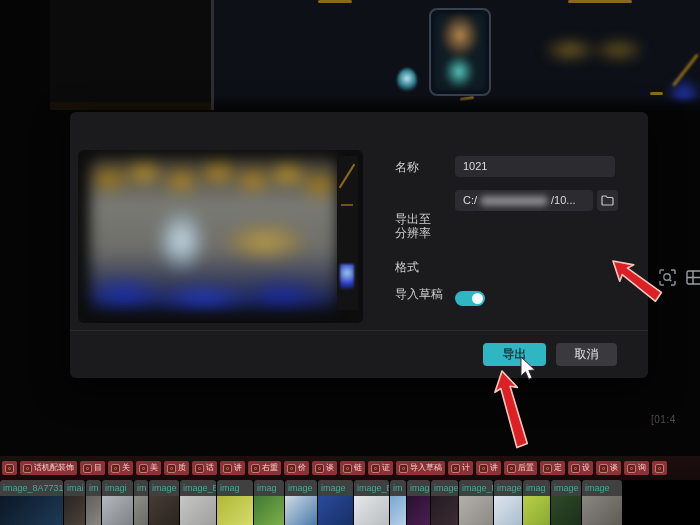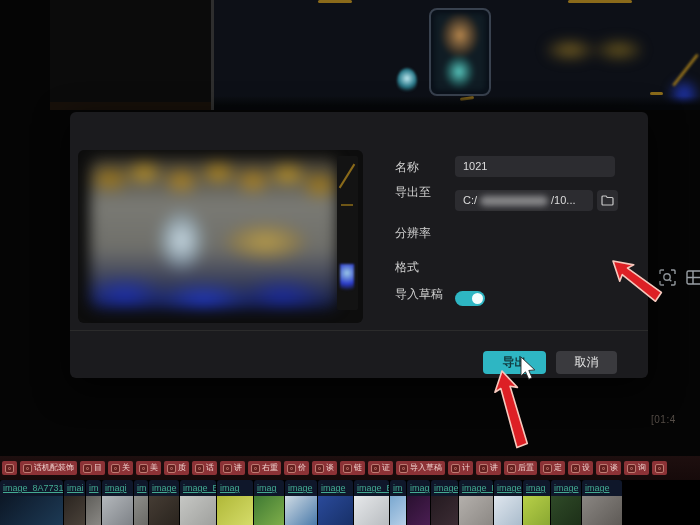--- a/index.html
+++ b/index.html
@@ -71,36 +71,36 @@
      font-size:11px;color:#dcdcdc;line-height:21px;padding:0 8px;white-space:nowrap;overflow:hidden;}
   .ctl.path{width:138px;display:flex;align-items:center;gap:3px;}
   .blurblob{display:inline-block;width:68px;height:10px;background:#98989a;border-radius:5px;filter:blur(3px);opacity:.85;flex:none;}
   .folder-btn{position:absolute;left:527px;width:21px;height:21px;background:#2c2c30;border-radius:4px;
      display:flex;align-items:center;justify-content:center;color:#c8c8c8;}
   .chev{position:absolute;right:8px;top:8px;width:7px;height:7px;border-right:1.5px solid #a8a8a8;
      border-bottom:1.5px solid #a8a8a8;transform:rotate(45deg) scale(.8);}
   .toggle{position:absolute;left:385px;width:30px;height:15px;border-radius:8px;background:#2eb6c3;}
   .toggle .knob{position:absolute;right:2px;top:2px;width:11px;height:11px;border-radius:50%;background:#f2fdfd;}
   .dlg-divider{position:absolute;left:0;right:0;top:218px;border-top:1px solid #2b2b2b;}
-  .btn{position:absolute;top:231px;height:23px;border-radius:4px;font-size:12px;text-align:center;line-height:23px;margin-top:8px;}
+  .btn{position:absolute;top:231px;height:23px;border-radius:4px;font-size:12px;text-align:center;line-height:23px;}
   .btn-export{left:413px;width:63px;background:#2eb6c3;color:#113a3e;font-weight:bold;}
   .btn-cancel{left:486px;width:61px;background:#3a3a3e;color:#e6e6e6;}
 
   
   .tag-row{position:absolute;left:0;top:456px;width:700px;height:24px;display:flex;align-items:center;
      gap:3px;padding:0 2px;background:linear-gradient(#1e0f0f,#160a0a);overflow:hidden;}
   .tag{flex:none;display:flex;align-items:center;gap:2px;background:#8c3236;border-radius:2px;
      padding:2px 3px;font-size:8px;color:#f0d2ce;line-height:1;height:14px;}
   .tgi{width:9px;height:9px;background:#63201f;border:1px solid #bf7a72;border-radius:2px;position:relative;flex:none;}
   .tgi::after{content:"";position:absolute;inset:2px;border:1px solid #a85f58;border-radius:1px;}
 
   .clip-row{position:absolute;left:0;top:480px;width:700px;height:45px;display:flex;overflow:hidden;background:#000;}
   .clip{flex:none;margin-right:1px;display:flex;flex-direction:column;}
-  .clip-name{height:16px;background:#0f172a;color:#43ab92;font-size:9px;line-height:16px;
-     padding-left:3px;white-space:nowrap;overflow:hidden;border-radius:3px 3px 0 0;text-decoration:underline;}
+  .clip-name{height:16px;background:#404040;color:#43ab92;font-size:9px;line-height:16px;
+     padding-left:3px;white-space:nowrap;overflow:hidden;border-radius:3px 3px 0 0;}
   .clip-thumb{height:29px;}
 
   .overlay{position:absolute;left:0;top:0;width:700px;height:525px;pointer-events:none;}
 </style>
 </head>
 <body>
 
 <div class="app">
 
   <div class="left-strip">
@@ -146,21 +146,21 @@
       <div class="thumb-strip">
         <div class="strip-streak"></div>
           <div class="strip-dash"></div>
           <div class="strip-blue"></div>
       </div>
     </div>
 
     <div class="fld-label" style="top:47px">名称</div>
     <div class="ctl" style="top:44px">1021</div>
 
-    <div class="fld-label" style="top:72px">导出至</div>
+    <div class="fld-label" style="top:99px">导出至</div>
     <div class="ctl path" style="top:78px">
       <span>C:/</span>
       <span class="blurblob"></span>
       <span>/10...</span>
     </div>
     <div class="folder-btn" style="top:78px">
       <svg width="13" height="11" viewBox="0 0 13 11" fill="none" stroke="#c8c8c8" stroke-width="1.2">
         <path d="M1 2 a1 1 0 0 1 1-1 h3 l1.2 1.5 H11 a1 1 0 0 1 1 1 V9 a1 1 0 0 1 -1 1 H2 a1 1 0 0 1 -1-1 Z"></path>
       </svg>
     </div>

